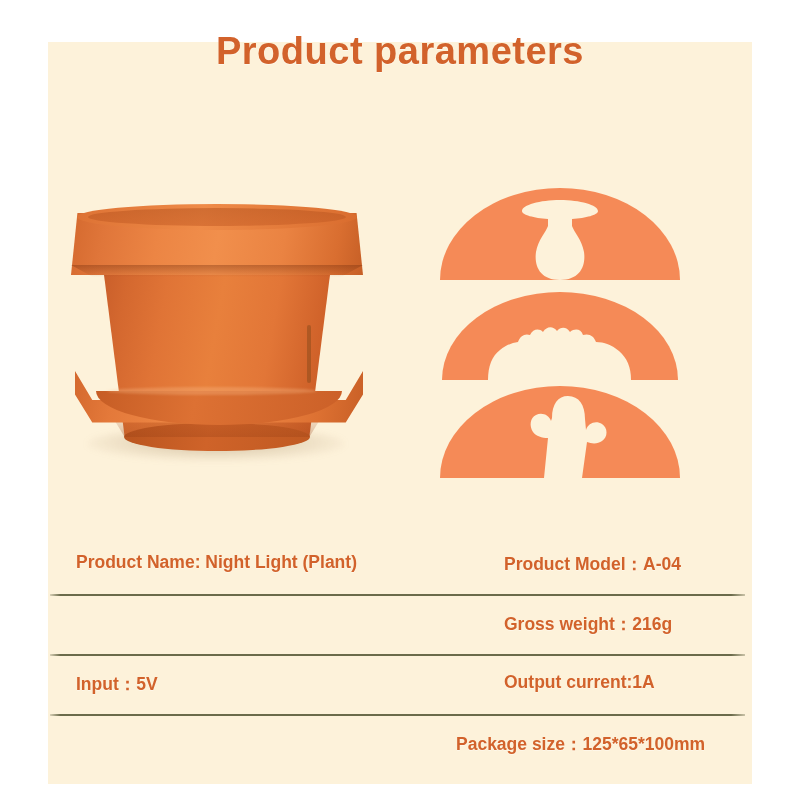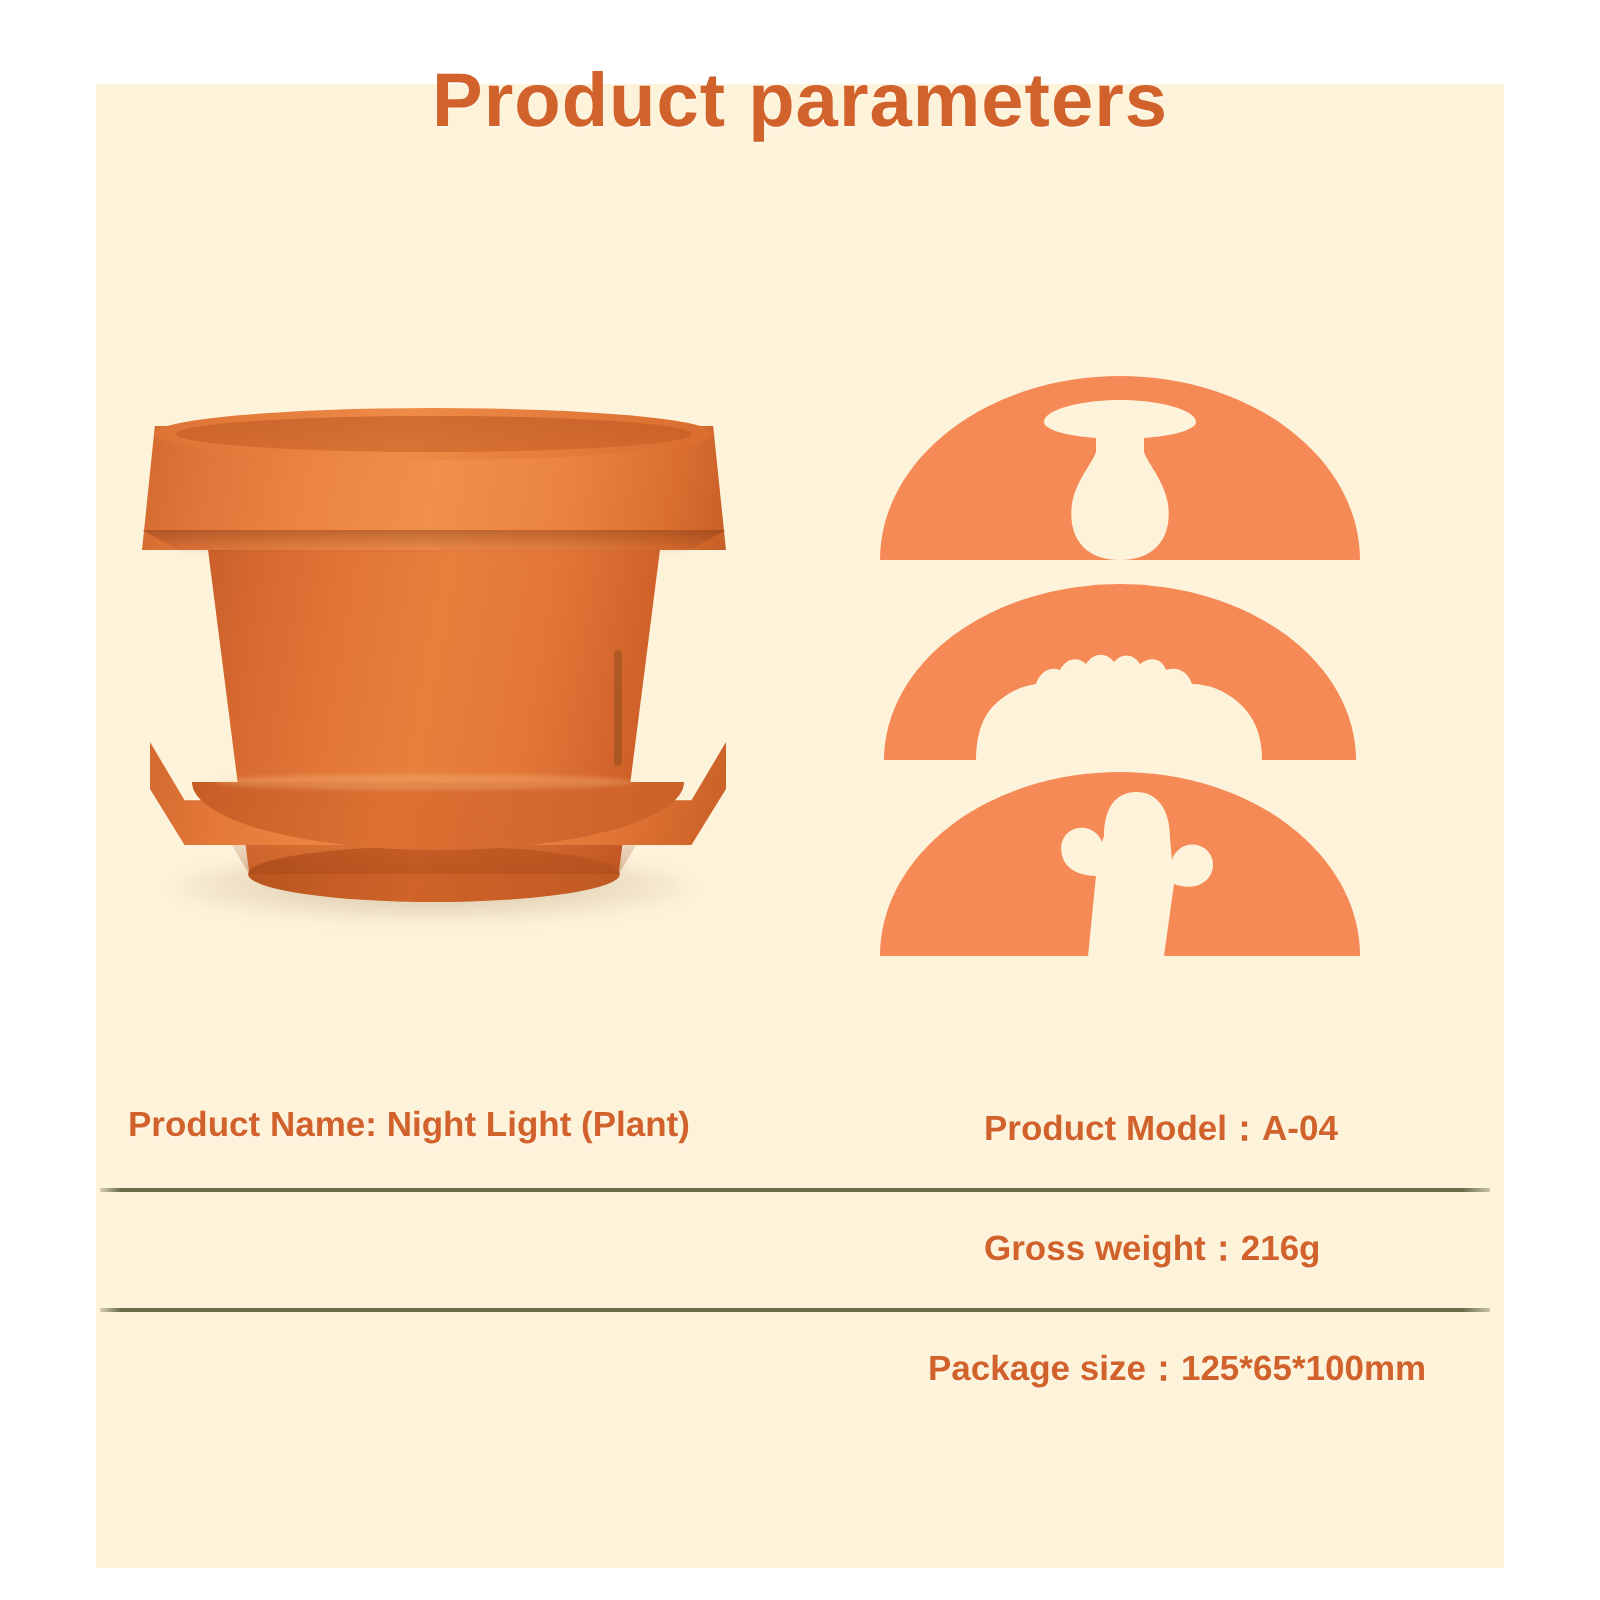--- a/index.html
+++ b/index.html
@@ -204,37 +204,37 @@
     left: 0;
     top: 536px;
     width: 800px;
   }
   .spec-row {
     position: relative;
     height: 60px;
   }
   .spec-row .cells {
     position: absolute;
-    left: 4px;
+    left: 16px;
     top: 0;
     width: 720px;
     height: 60px;
   }
   .spec-label {
     position: absolute;
     top: 16px;
     font-size: 17.5px;
     font-weight: bold;
     color: #d2622b;
     white-space: pre;
     text-shadow: 0 1px 0 rgba(255,255,255,0.4);
   }
   .col-left  { left: 60px; }
   .col-right { left: 488px; }
-  .col-right.pkg { left: 440px; margin-left: 20px; }
+  .col-right.pkg { left: 440px; }
   .col-left.size { left: 58px; }
 
   .divider {
     position: absolute;
     left: 50px;
     bottom: 0;
     width: 695px;
     height: 2px;
     background: linear-gradient(to right,
        rgba(107,107,74,0.25) 0%, #6b6b4a 1.5%, #6b6b4a 98%, rgba(107,107,74,0.35) 100%);
@@ -343,20 +343,27 @@
       <div class="divider"></div>
     </div>
 
     <div class="spec-row">
       <div class="cells">
         <span class="spec-label col-right">Gross weight：216g</span>
       </div>
       <div class="divider"></div>
     </div>
 
+    <div class="spec-row">
+      <div class="cells">
+        <span class="spec-label col-left">Input：5V</span>
+        <span class="spec-label col-right">Output current:1A</span>
+      </div>
+      <div class="divider"></div>
+    </div>
 
     <div class="spec-row">
       <div class="cells">
         <span class="spec-label col-right pkg">Package size：125*65*100mm</span>
       </div>
     </div>
 
   </div>
 </div>
 

